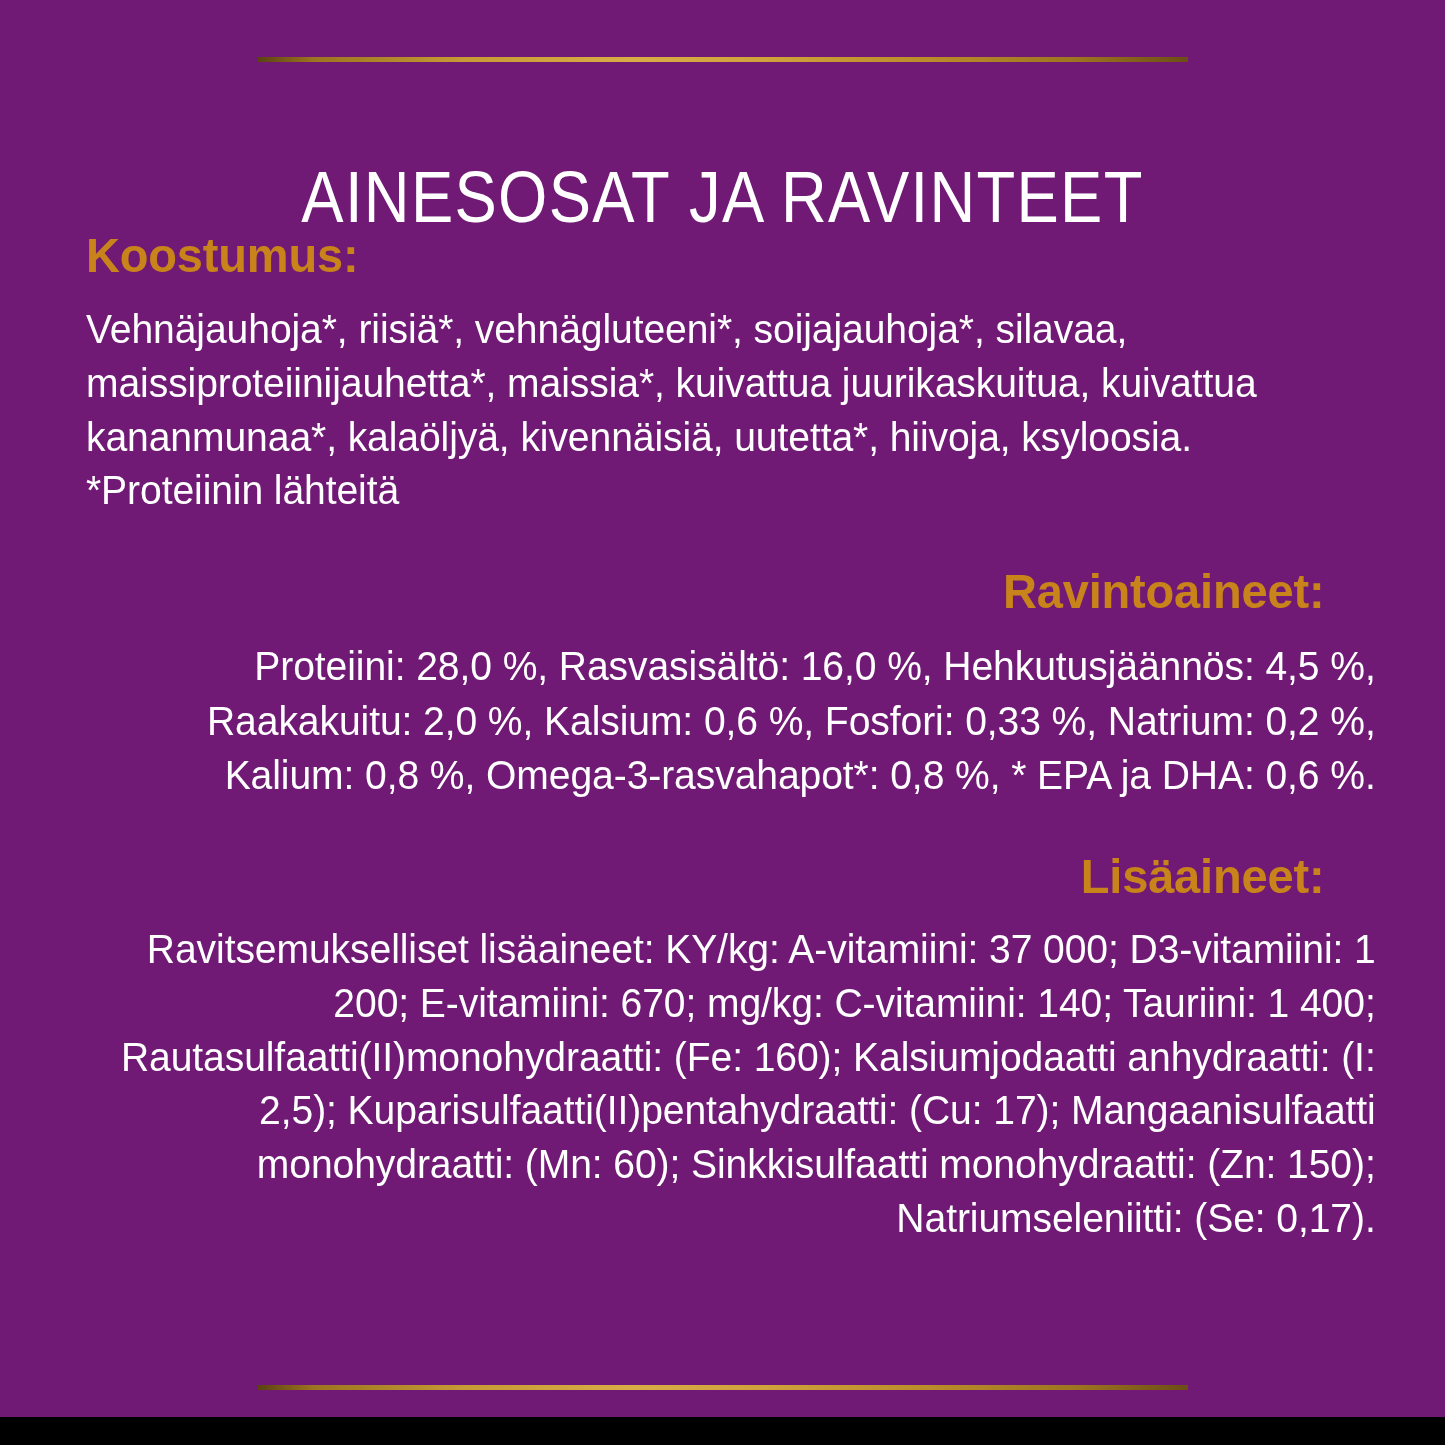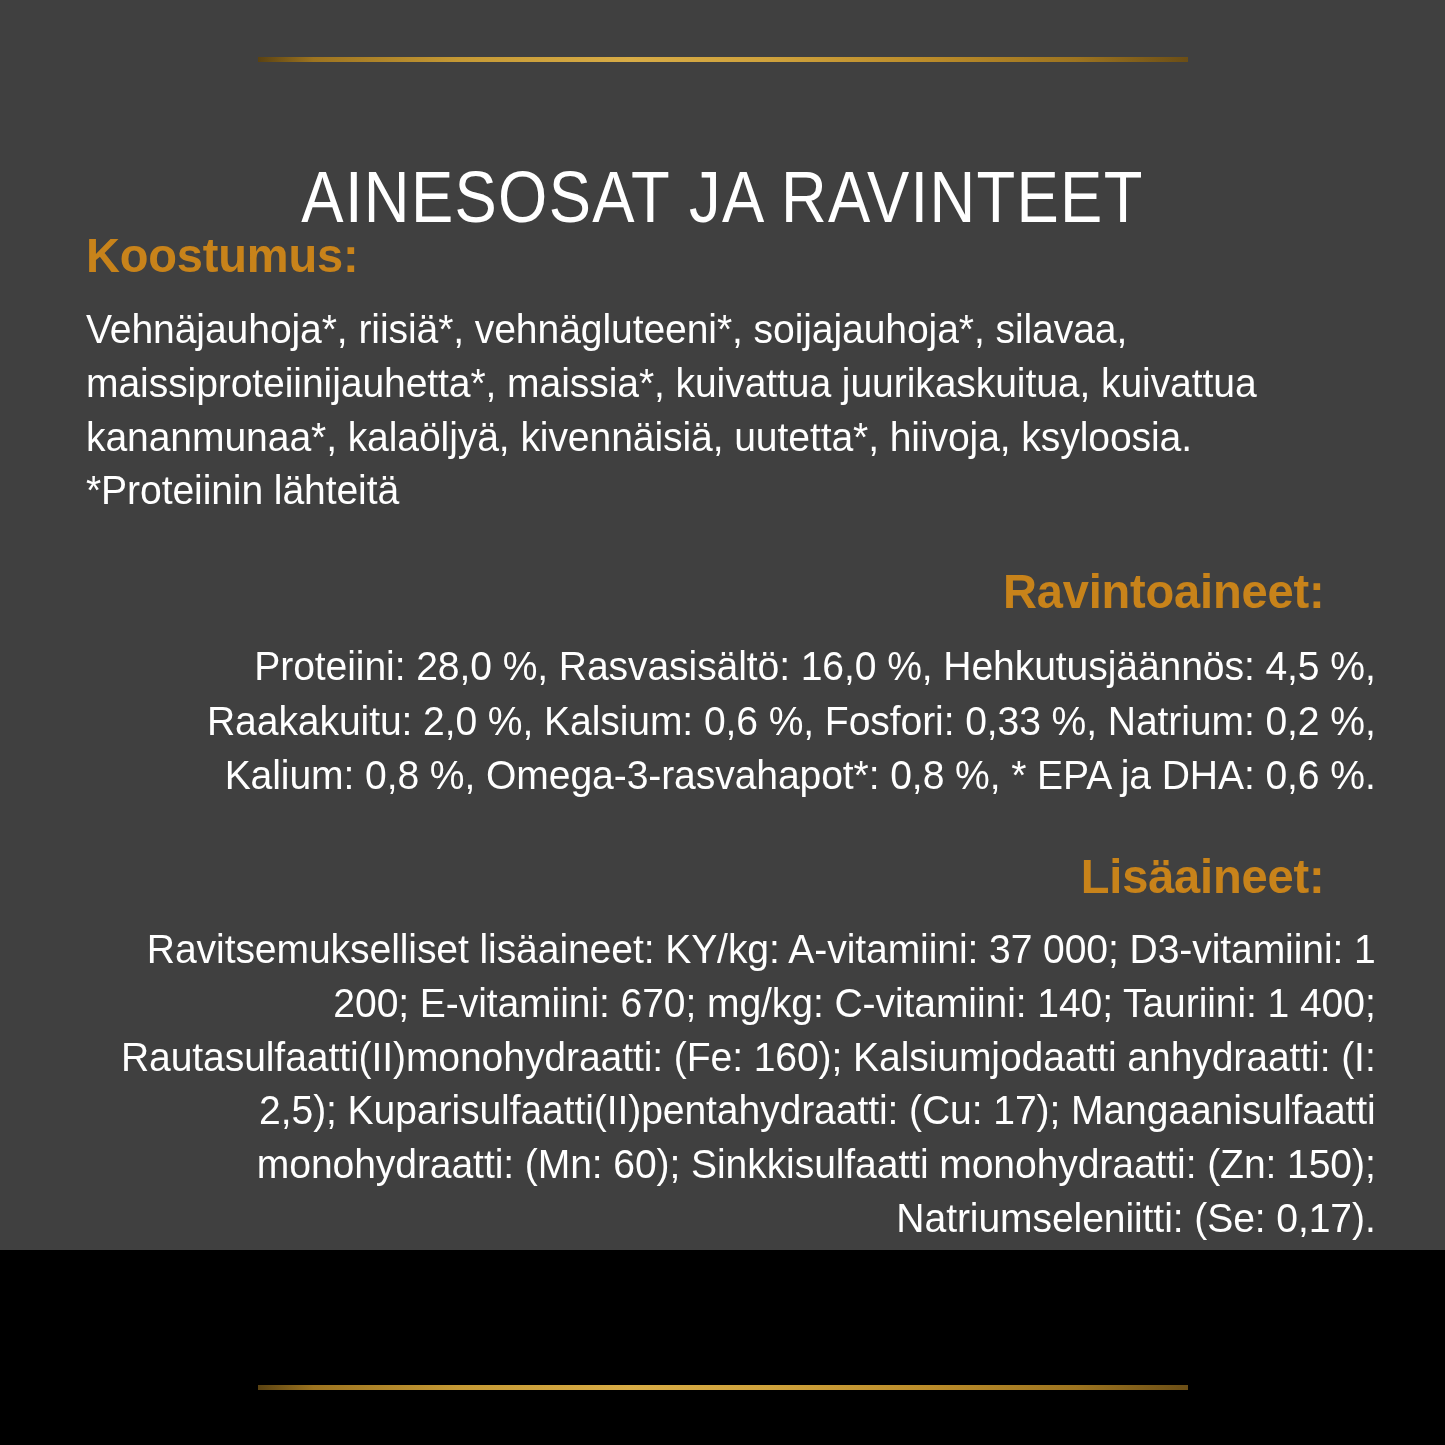--- a/index.html
+++ b/index.html
@@ -9,22 +9,22 @@
   body {
     width: 1445px;
     height: 1445px;
     background: #000000;
     font-family: "Liberation Sans", sans-serif;
     overflow: hidden;
   }
   .page {
     position: relative;
     width: 1445px;
-    height: 1250px;
-    background: #404040;
+    height: 1417px;
+    background: #701a75;
     box-sizing: border-box;
   }
 
   
   .rule {
     position: absolute;
     left: 258px;
     width: 930px;
     height: 5px;
     background: linear-gradient(to right,

